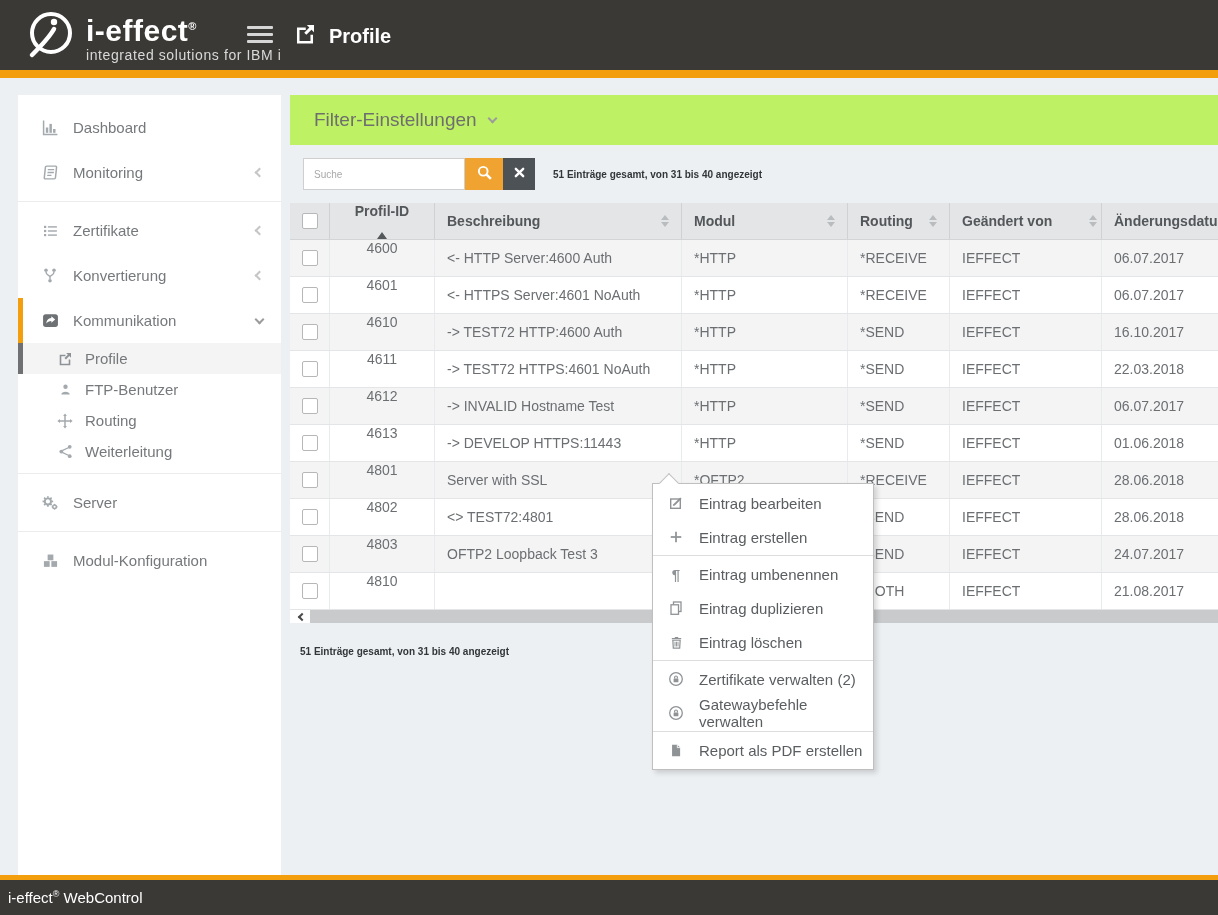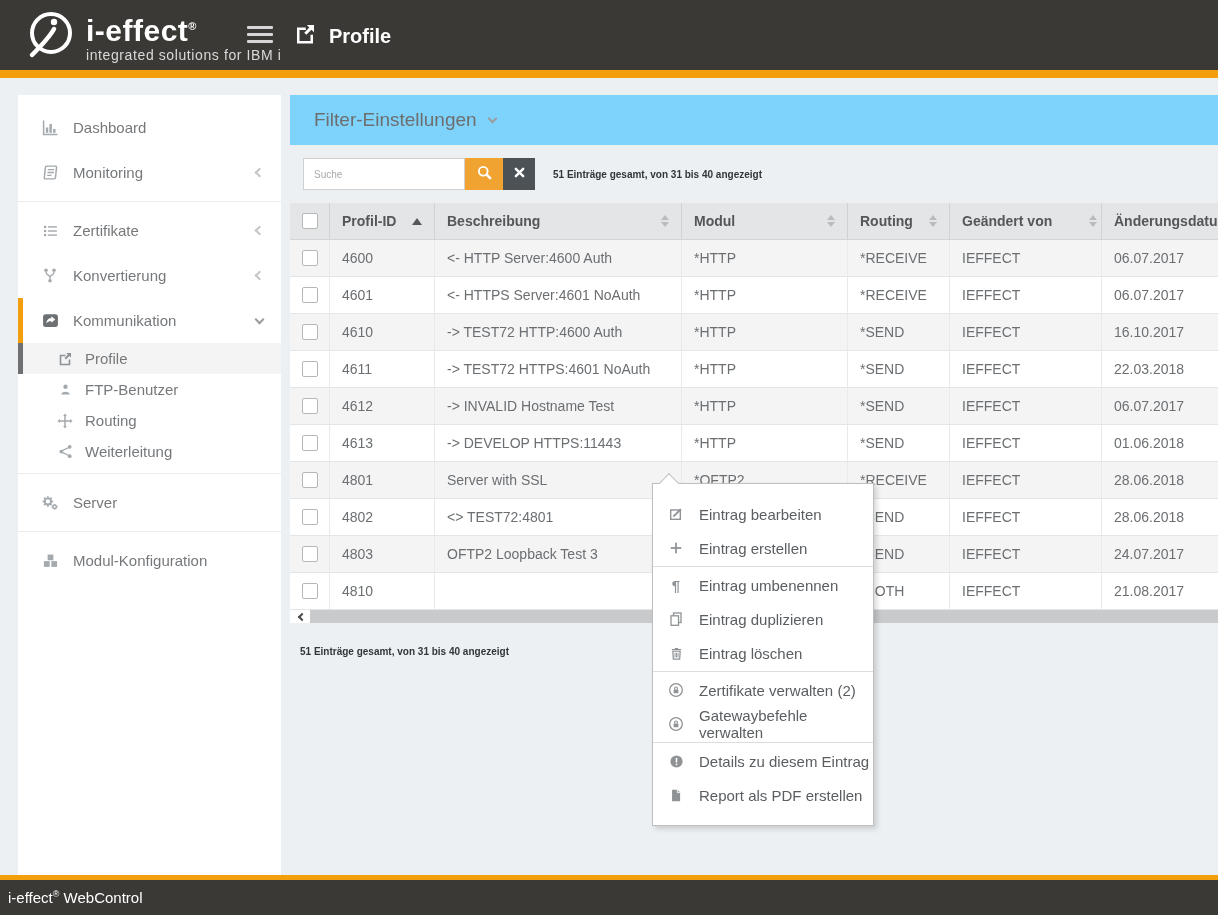--- a/index.html
+++ b/index.html
@@ -30,59 +30,59 @@
   .side-item.sub { height:31px; }
   .side-item.sub .ico { margin-left:38px; width:18px; margin-right:11px; }
   .side-item .chev { position:absolute; right:18px; }
   .side-div { height:1px; background:#ececec; margin:6px 0; }
   .bar-orange { position:absolute; left:0; top:0; bottom:0; width:5px; background:#f39e0c; }
   .bar-gray { position:absolute; left:0; top:0; bottom:0; width:5px; background:#6e7072; }
   .side-item.sub.selected { background:#f4f4f4; }
   .chev-left { width:7px; height:7px; border-left:2px solid #c6c6c6; border-bottom:2px solid #c6c6c6; transform:rotate(45deg); }
   .chev-down { width:7px; height:7px; border-right:2px solid #9c9c9c; border-bottom:2px solid #9c9c9c; transform:rotate(45deg); margin-top:-3px; }
   
-  .filter-panel { position:absolute; left:290px; top:95px; width:928px; height:50px; background:#7dd3fc; display:flex; align-items:center; }
+  .filter-panel { position:absolute; left:290px; top:95px; width:928px; height:50px; background:#bef264; display:flex; align-items:center; }
   .filter-head { display:flex; align-items:center; gap:12px; margin-left:24px; cursor:pointer; }
   .filter-title { font-size:19px; color:#6e6e6e; }
   .search-row { position:absolute; left:290px; top:158px; width:928px; height:32px; display:flex; align-items:center; }
   .search-input { width:162px; height:32px; margin-left:13px; border:1px solid #cfcfcf; padding:0 10px; font-size:10px; color:#555; font-family:"Liberation Sans",sans-serif; outline:none; }
   .search-input::placeholder { color:#a9a9a9; }
   .btn-search { width:38px; height:32px; background:#f0a330; border:none; display:flex; align-items:center; justify-content:center; cursor:pointer; }
   .btn-clear { width:32px; height:32px; background:#4c5256; border:none; display:flex; align-items:center; justify-content:center; cursor:pointer; }
   .summary { font-size:10px; font-weight:bold; color:#323639; }
   .summary-top { margin-left:18px; }
   .summary-bottom { position:absolute; left:300px; top:646px; }
   
   .table-wrap { position:absolute; left:290px; top:203px; width:928px; height:407px; overflow:hidden; }
   .tbl { width:992px; }
   .tr { display:flex; height:37px; background:#fff; border-bottom:1px solid #e3e5e7; }
   .tr.head { background:#e4e5e6; border-bottom:1px solid #d2d4d6; }
   .tr.stripe { background:#f4f4f5; }
   .td, .th { display:flex; align-items:center; padding:0 12px; font-size:14px; color:#6b6f72; border-right:1px solid #e8eaec; overflow:hidden; white-space:nowrap; }
   .th { color:#53575a; font-weight:bold; border-right:1px solid #cfd1d3; justify-content:space-between; cursor:pointer; }
   .col-cb { width:40px; justify-content:center; padding:0; }
-  .col-id { width:105px; }
+  .col-id { width:105px;flex-direction:column; }
   .col-desc { width:247px; }
   .col-mod { width:166px; }
   .col-dir { width:102px; }
   .col-user { width:152px;gap:37px; }
   .col-date { width:180px; border-right:none; }
   .cb { width:16px; height:16px; background:#fff; border:1px solid #b7b7b7; border-radius:2px; cursor:pointer; }
   .sort-asc { width:0; height:0; border-left:5px solid transparent; border-right:5px solid transparent; border-bottom:7px solid #55585a; }
   .sort-both { display:flex; flex-direction:column; gap:2px; }
   .sort-both i { display:block; width:0; height:0; border-left:4px solid transparent; border-right:4px solid transparent; }
   .sort-both .up { border-bottom:5px solid #b9bcbe; }
   .sort-both .dn { border-top:5px solid #b9bcbe; }
   
   .hscroll { position:absolute; left:290px; top:610px; width:928px; height:13px; display:flex; background:#fff; cursor:pointer; }
   .hscroll .arrow { width:20px; display:flex; align-items:center; justify-content:center; background:#fff; }
   .hscroll .arrow i { width:6px; height:6px; border-left:2px solid #4a4a4a; border-bottom:2px solid #4a4a4a; transform:rotate(45deg); margin-left:3px; }
   .hscroll .thumb { flex:1; background:#c9cacb; }
   
-  .ctx { position:absolute; left:652px; top:483px; width:222px; background:#fff; border:1px solid #bfbfbf; box-shadow:3px 3px 5px rgba(0,0,0,0.15); z-index:50; padding:13px 0; }
+  .ctx { position:absolute; left:652px; top:483px; width:222px; background:#fff; border:1px solid #bfbfbf; box-shadow:3px 3px 5px rgba(0,0,0,0.15); z-index:50; padding:2px 0; }
   .ctx-caret { position:absolute; left:9px; top:-8px; width:14px; height:14px; background:#fff; border-left:1px solid #bfbfbf; border-top:1px solid #bfbfbf; transform:rotate(45deg); }
   .mi { display:flex; align-items:center; height:34px; padding-left:15px; gap:15px; font-size:15px; color:#5a5e61; cursor:pointer; }
   .mi-ico { width:16px; display:flex; justify-content:center; align-items:center; color:#8f9396; font-size:15px; font-weight:bold; }
   .ctx-sep { height:1px; background:#ddd; margin:1px 0; }
   
   .footer-line { position:absolute; left:0; top:875px; width:1218px; height:5px; background:#f39e0c; }
   .footer { position:absolute; left:0; top:880px; width:1218px; height:35px; background:#3b3936; display:flex; align-items:center; }
   .footer-txt { color:#fff; font-size:15px; margin-left:8px; }
   .footer-txt sup { font-size:9px; }
 </style>
@@ -557,30 +557,20 @@
           <rect x="5.6" y="7.6" width="4.8" height="3.6" rx="0.5" fill="#8f9396"></rect>
         </svg>
     </span>
     <span>Gatewaybefehle verwalten</span>
   </div>
 
   <div class="ctx-sep"></div>
 
   <div class="mi">
     <span class="mi-ico">
-      <svg width="15" height="15" viewBox="0 0 16 16">
-          <circle cx="8" cy="8" r="6.5" fill="#8f9396"></circle>
-          <rect x="7.2" y="4.1" width="1.6" height="5" fill="#fff"></rect>
-          <rect x="7.2" y="10.3" width="1.6" height="1.7" fill="#fff"></rect>
-        </svg>
-    </span>
-    <span>Details zu diesem Eintrag</span>
-  </div>
-  <div class="mi">
-    <span class="mi-ico">
       <svg width="14" height="15" viewBox="0 0 16 16">
           <path d="M3.5 1.5h6l3.2 3.2v9.8H3.5z" fill="#8f9396"></path>
           <path d="M9.5 1.5v3.2h3.2" fill="none" stroke="#fff" stroke-width="1"></path>
         </svg>
     </span>
     <span>Report als PDF erstellen</span>
   </div>
 </div>
 
 <div class="footer-line"></div>

